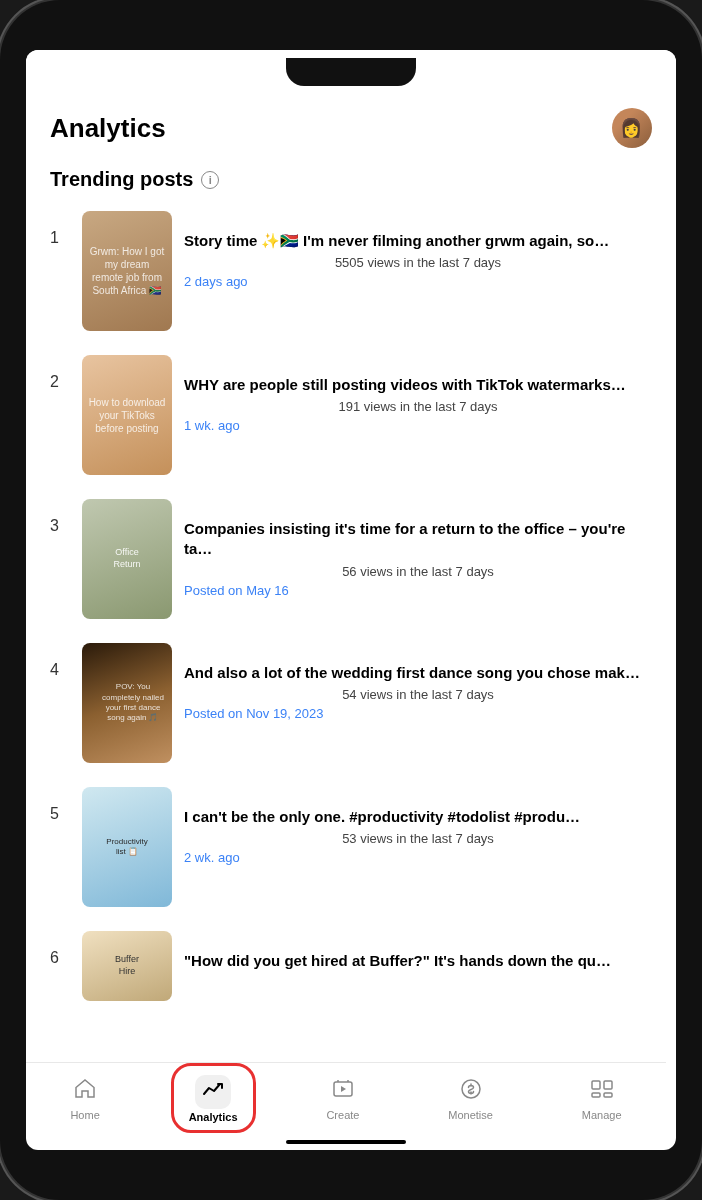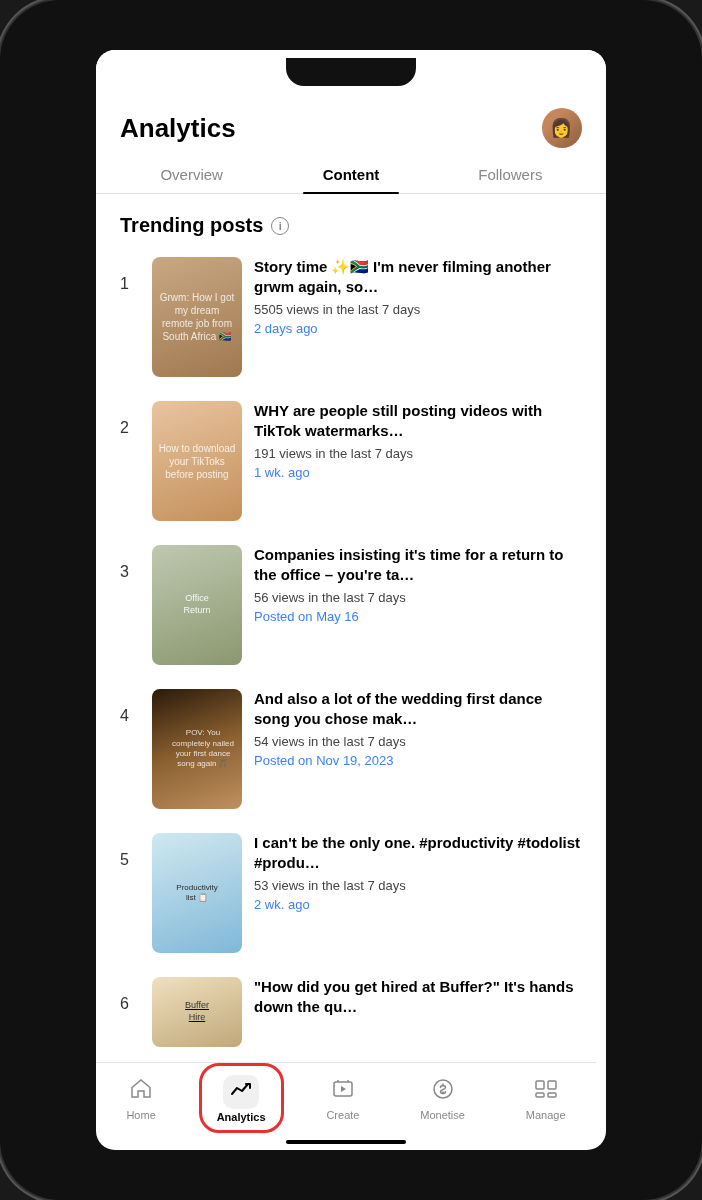--- a/index.html
+++ b/index.html
@@ -16,24 +16,24 @@
       height: 1200px;
       background: #111;
       border-radius: 60px;
       position: relative;
       display: flex;
       justify-content: center;
       align-items: center;
       box-shadow: 0 0 0 2px #333, 0 0 0 4px #555;
     }
     .phone-screen {
-      width: 510px;
+      width: 650px;
       height: 1100px;
       background: #fff;
-      border-radius: 19px;
+      border-radius: 12px;
       overflow: hidden;
       position: relative;
       display: flex;
       flex-direction: column;
     }
     .notch-bar {
       width: 100%;
       height: 50px;
       background: #fff;
       display: flex;
@@ -162,32 +162,34 @@
       line-height: 1.3;
     }
     .thumb-1 { background: linear-gradient(160deg, #c8a882 0%, #a07850 100%); }
     .thumb-2 { background: linear-gradient(160deg, #e8c4a0 0%, #c4905a 100%); }
     .thumb-3 { background: linear-gradient(160deg, #c0c8b0 0%, #8a9870 100%); }
     .thumb-4 { background: linear-gradient(160deg, #2a1a0a 0%, #8b6030 50%, #c09060 100%); padding-left: 12px; }
     .thumb-5 { background: linear-gradient(160deg, #d0e8f0 0%, #80b8d8 100%); }
     .thumb-6 { background: linear-gradient(160deg, #f0e0c0 0%, #c0a878 100%); }
     .post-info {
       flex: 1;
+      margin-top: 20px;
     }
     .post-title {
       font-size: 15px;
       font-weight: 700;
       color: #000;
       line-height: 1.35;
       margin-bottom: 4px;
     }
     .post-views {
       font-size: 13px;
       color: #444;
       margin-bottom: 4px;
+      text-align: center;
     }
     .post-date {
       font-size: 13px;
       color: #3b82f6;
     }
     .bottom-nav {
       position: absolute;
       bottom: 0;
       left: 0;
       right: 10px;
@@ -259,25 +261,20 @@
   <div class="phone-screen">
     <div class="notch-bar">
       <div class="notch"></div>
     </div>
 
     <div class="header">
       <h1 class="header-title">Analytics</h1>
       <div class="avatar">👩</div>
     </div>
 
-    <div class="tabs">
-      <div class="tab">Overview</div>
-      <div class="tab active">Content</div>
-      <div class="tab">Followers</div>
-    </div>
 
     <div class="content-area">
       <div class="section-title">
         <span>Trending posts</span>
         <span class="info-icon">i</span>
       </div>
 
       <div class="post-item">
         <div class="post-number">1</div>
         <div class="post-thumbnail thumb-1">
@@ -333,21 +330,21 @@
         </div>
         <div class="post-info">
           <div class="post-title">I can't be the only one. #productivity #todolist #produ…</div>
           <div class="post-views">53 views in the last 7 days</div>
           <div class="post-date">2 wk. ago</div>
         </div>
       </div>
 
       <div class="post-item" style="margin-bottom:0;">
         <div class="post-number">6</div>
-        <div class="post-thumbnail thumb-6" style="height:70px;text-decoration:underline;">
+        <div class="post-thumbnail thumb-6" style="height:70px;">
           <div class="thumb-bg" style="font-size:9px; color:#333;">Buffer<br>Hire</div>
         </div>
         <div class="post-info">
           <div class="post-title">"How did you get hired at Buffer?" It's hands down the qu…</div>
         </div>
       </div>
     </div>
 
     <div class="bottom-nav">
       <div class="nav-item">

